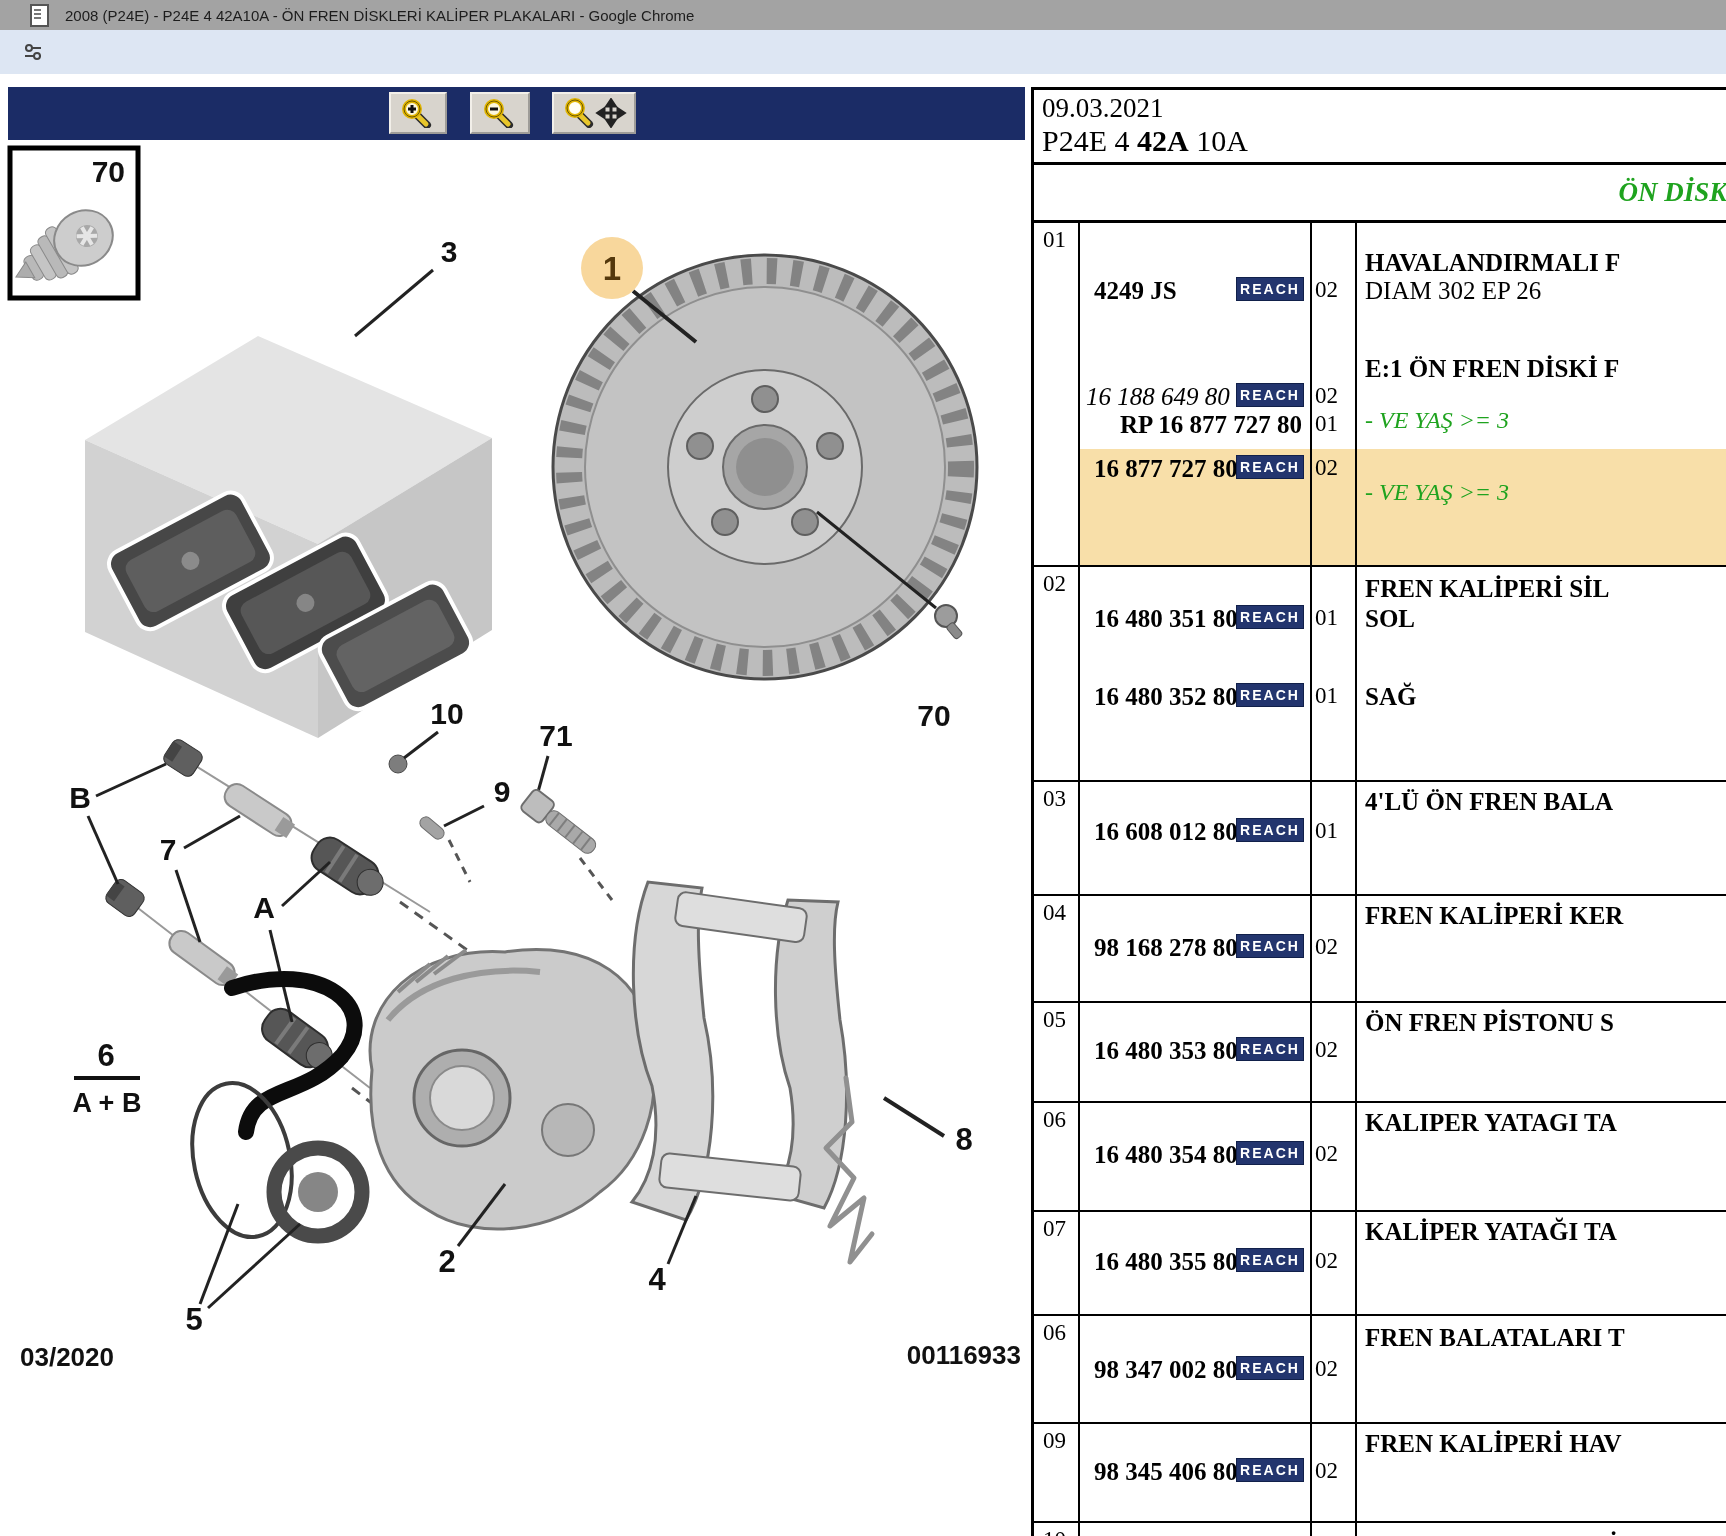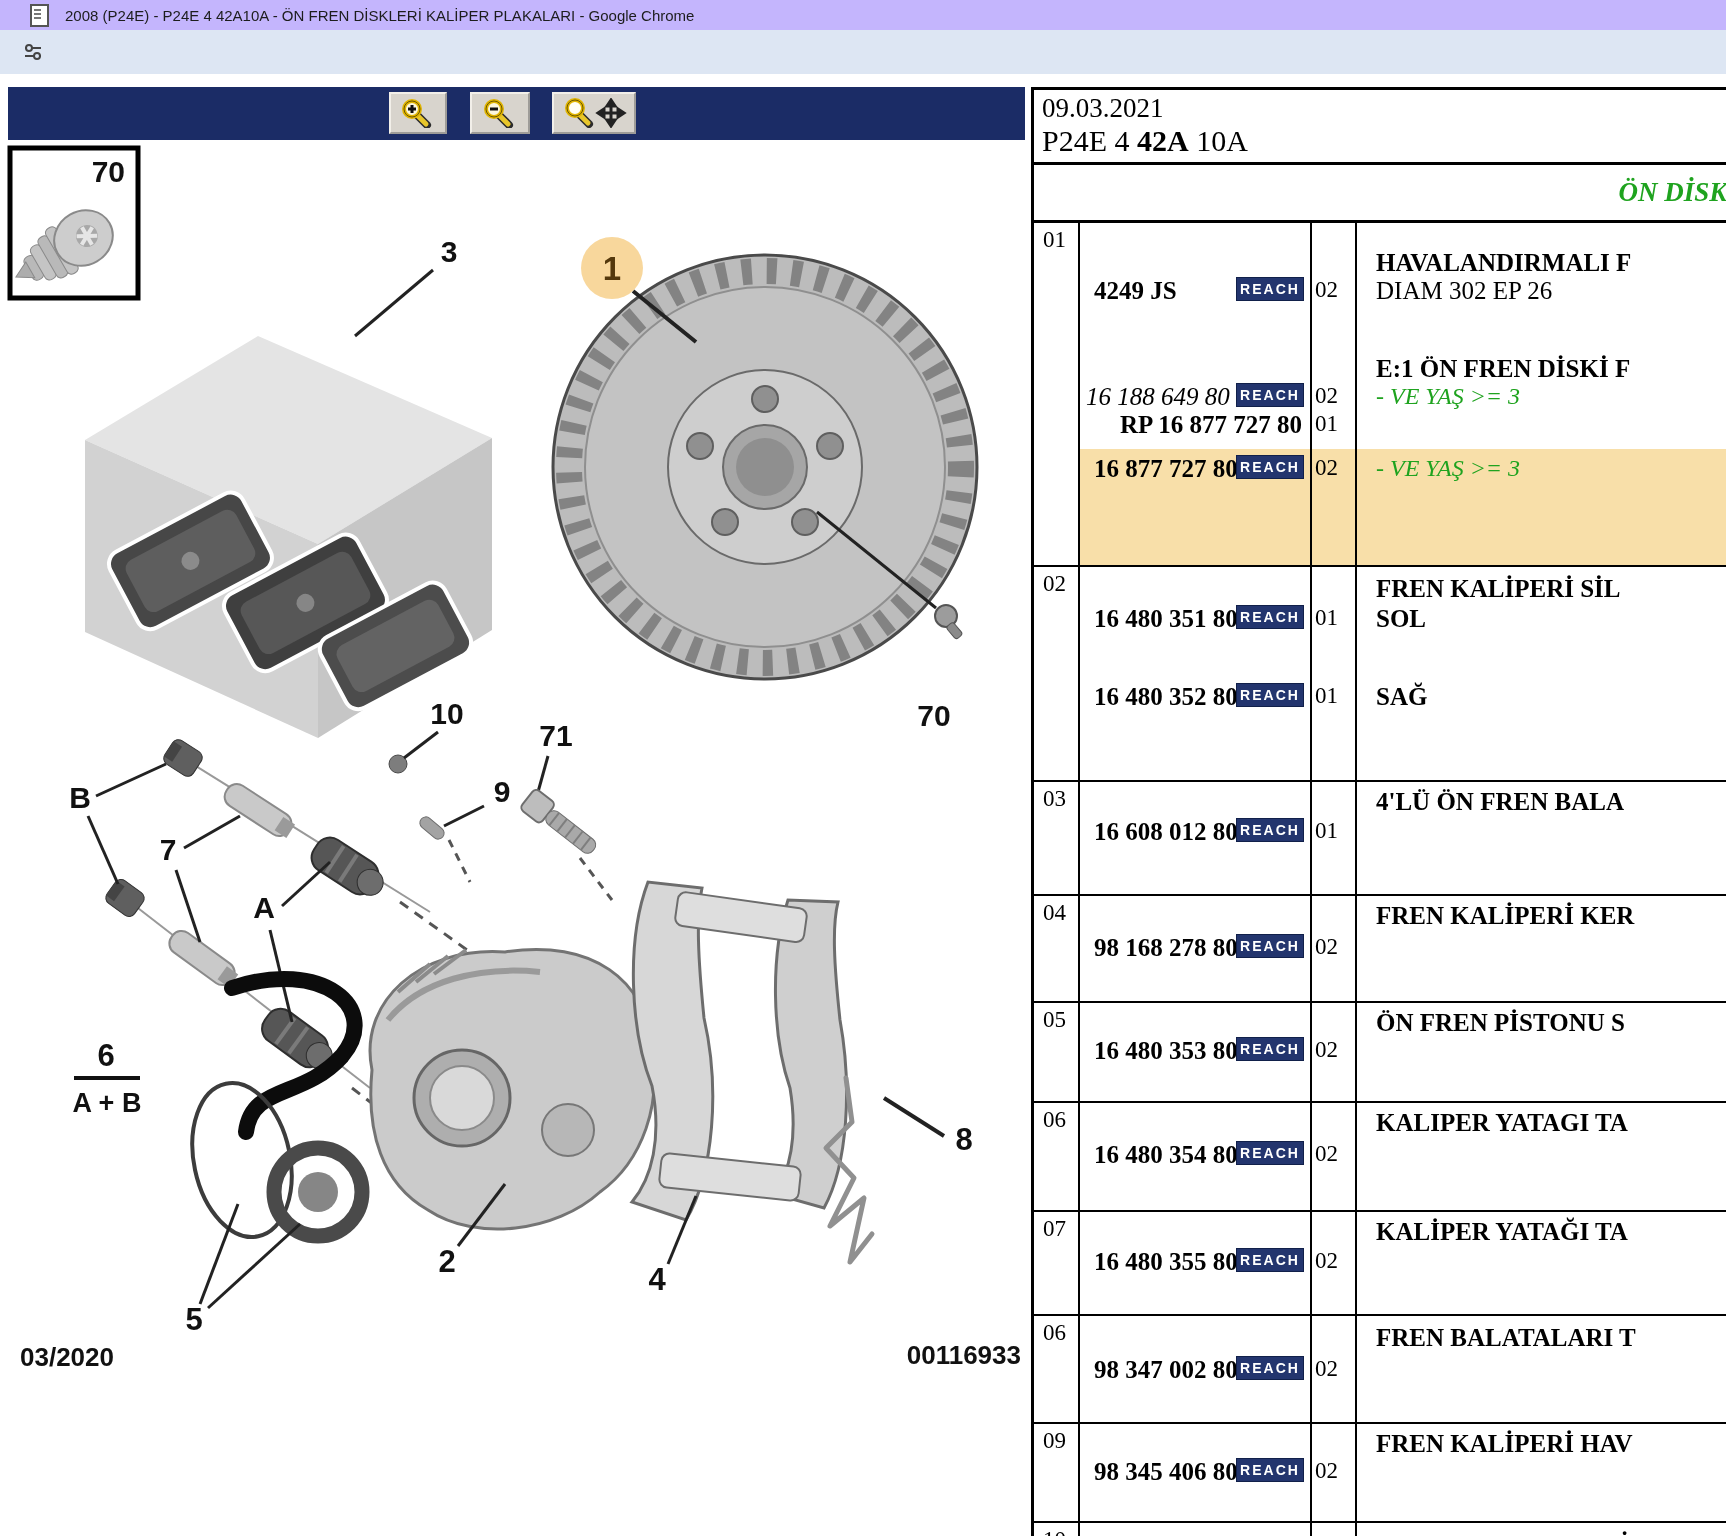--- a/index.html
+++ b/index.html
@@ -1,19 +1,19 @@
 <!DOCTYPE html>
 <html><head>
 <meta charset="utf-8">
 <style>
   html,body{margin:0;padding:0;}
   body{width:1726px;height:1536px;position:relative;overflow:hidden;background:#fff;
        font-family:"Liberation Sans",sans-serif;}
   
-  .titlebar{position:absolute;left:0;top:0;width:1726px;height:30px;background:#c4b5fd;
+  .titlebar{position:absolute;left:0;top:0;width:1726px;height:30px;background:#a3a3a3;
             border-bottom:1px solid #f97316;display:flex;align-items:center;}
   .pageicon{width:15px;height:19px;margin-left:30px;border:2px solid #555;background:#fff;position:relative;}
   .pageicon:before{content:"";position:absolute;left:2px;top:3px;width:7px;height:2px;background:#777;box-shadow:0 4px 0 #777,0 8px 0 #777;}
   .titletext{margin-left:16px;font-size:15px;color:#1d1d1d;}
   .urlbar{position:absolute;left:0;top:30px;width:1726px;height:44px;background:#dde6f3;display:flex;align-items:center;}
   .urltext{margin-left:14px;font-size:17px;color:#17171a;}
   .gap{position:absolute;left:0;top:74px;width:1726px;height:13px;background:#fff;}
   
   .navbar{position:absolute;left:8px;top:87px;width:1017px;height:53px;background:#1b2c66;}
   .tbtn{position:absolute;top:5px;height:38px;background:#d8d4cd;border:2px outset #f2efe9;
@@ -35,24 +35,24 @@
   .idx{position:absolute;left:9px;top:4px;font-size:23px;z-index:3;}
   .line{position:absolute;left:0;right:0;height:30px;z-index:3;}
   .part{position:absolute;left:52px;font-size:25px;white-space:nowrap;}
   .part.bold{font-weight:bold;margin-left:8px;}
   .part.italic{font-style:italic;}
   .part.bolditalic-right{font-weight:bold;left:auto;right:492px;}
   .reach{position:absolute;left:202px;top:0px;width:66px;height:22px;background:#23356e;
          border:1px solid #11204a;color:#fff;font-family:"Liberation Sans",sans-serif;
          font-size:14px;font-weight:bold;letter-spacing:2px;text-align:center;line-height:22px;cursor:pointer;}
   .q{position:absolute;left:281px;font-size:23px;}
-  .desc{position:absolute;left:342px;font-size:25px;white-space:nowrap;}
+  .desc{position:absolute;left:331px;font-size:25px;white-space:nowrap;}
   .desc.bold{font-weight:bold;}
   .desc.plain{font-weight:normal;}
-  .desc.green{font-weight:normal;font-style:italic;font-size:24px;color:#1fa31f;}
+  .desc.green{font-weight:normal;font-style:italic;font-size:24px;color:#1fa31f;margin-top:24px;}
 </style>
 </head>
 <body>
 
 <div class="titlebar">
   <div class="pageicon"></div>
   <div class="titletext">2008 (P24E) - P24E 4 42A10A - ÖN FREN DİSKLERİ KALİPER PLAKALARI - Google Chrome</div>
 </div>
 <div class="urlbar">
   <svg width="26" height="20" viewBox="0 0 26 20" style="margin-left:20px">

